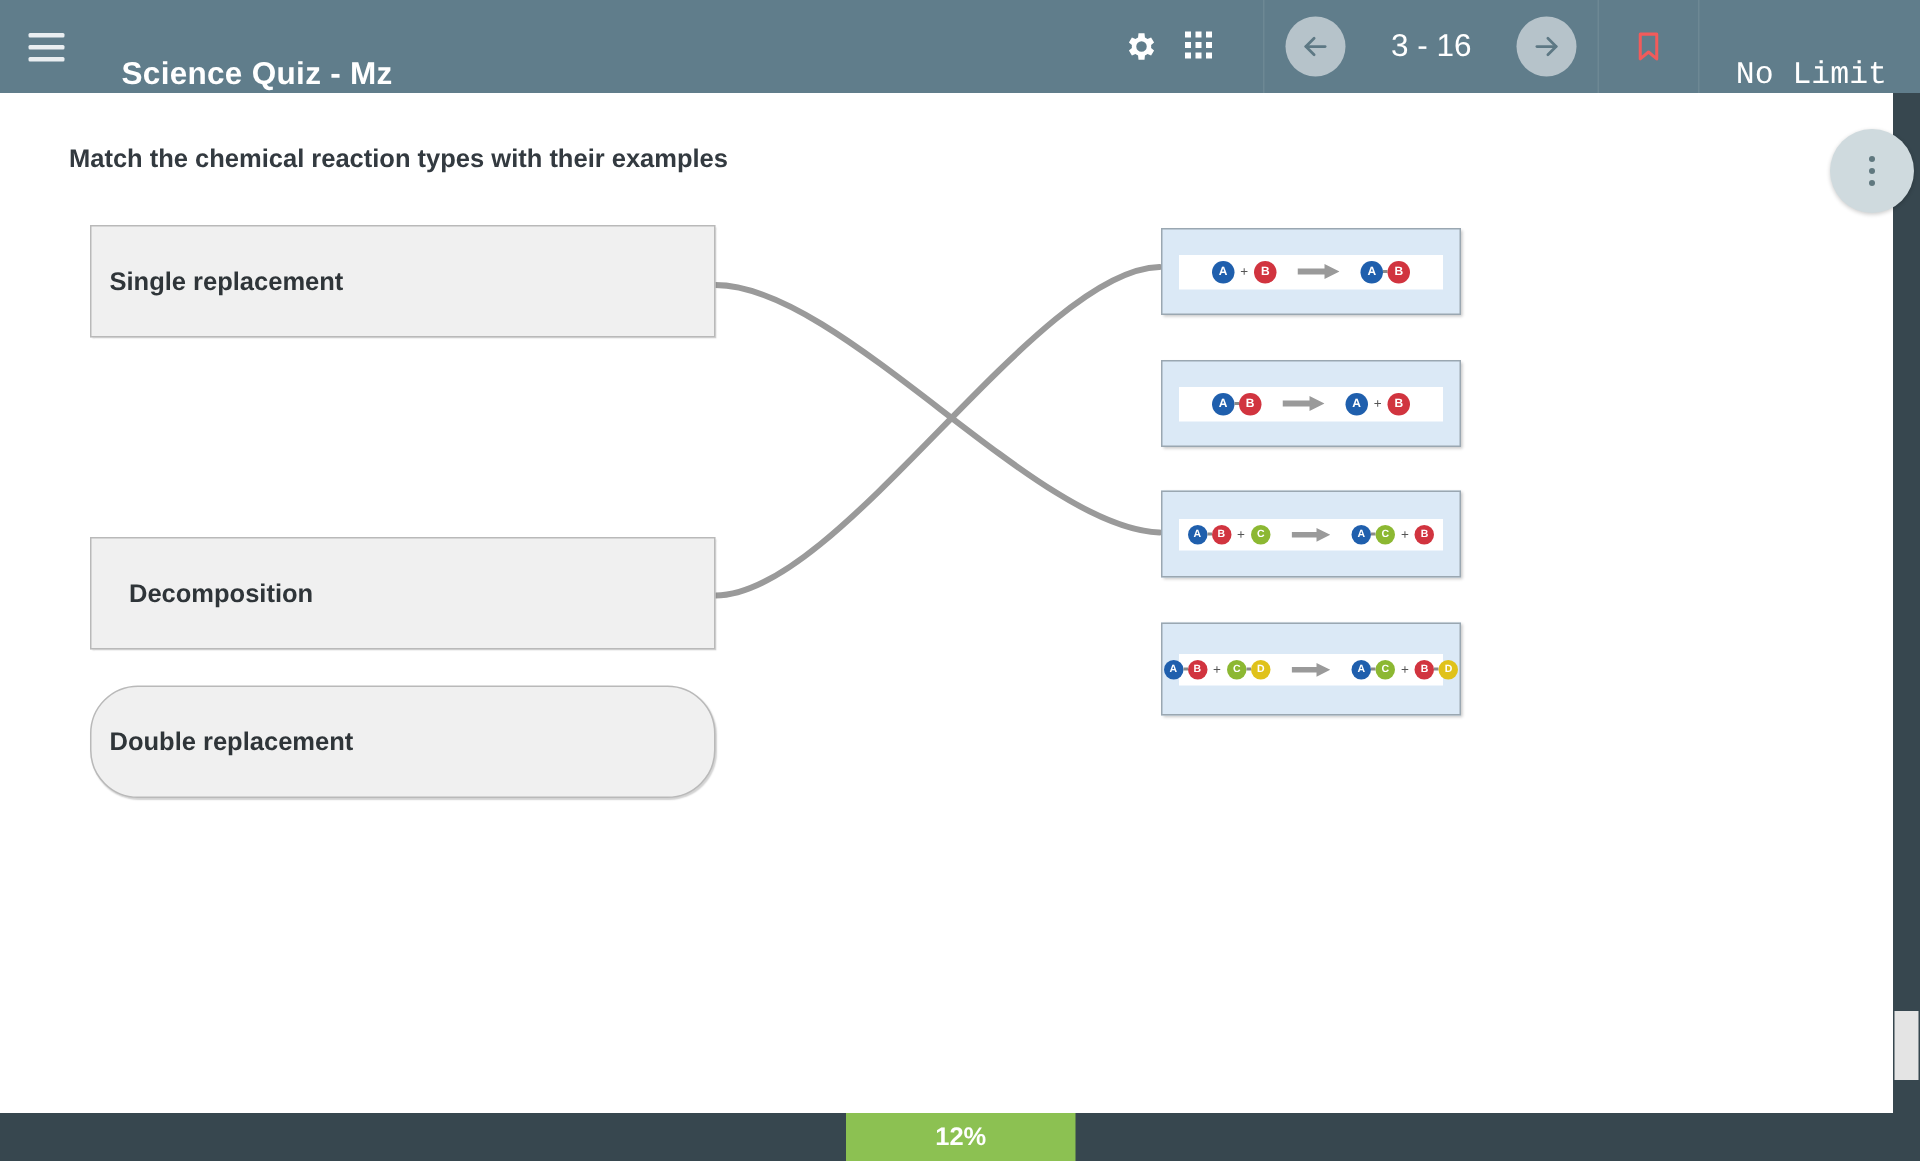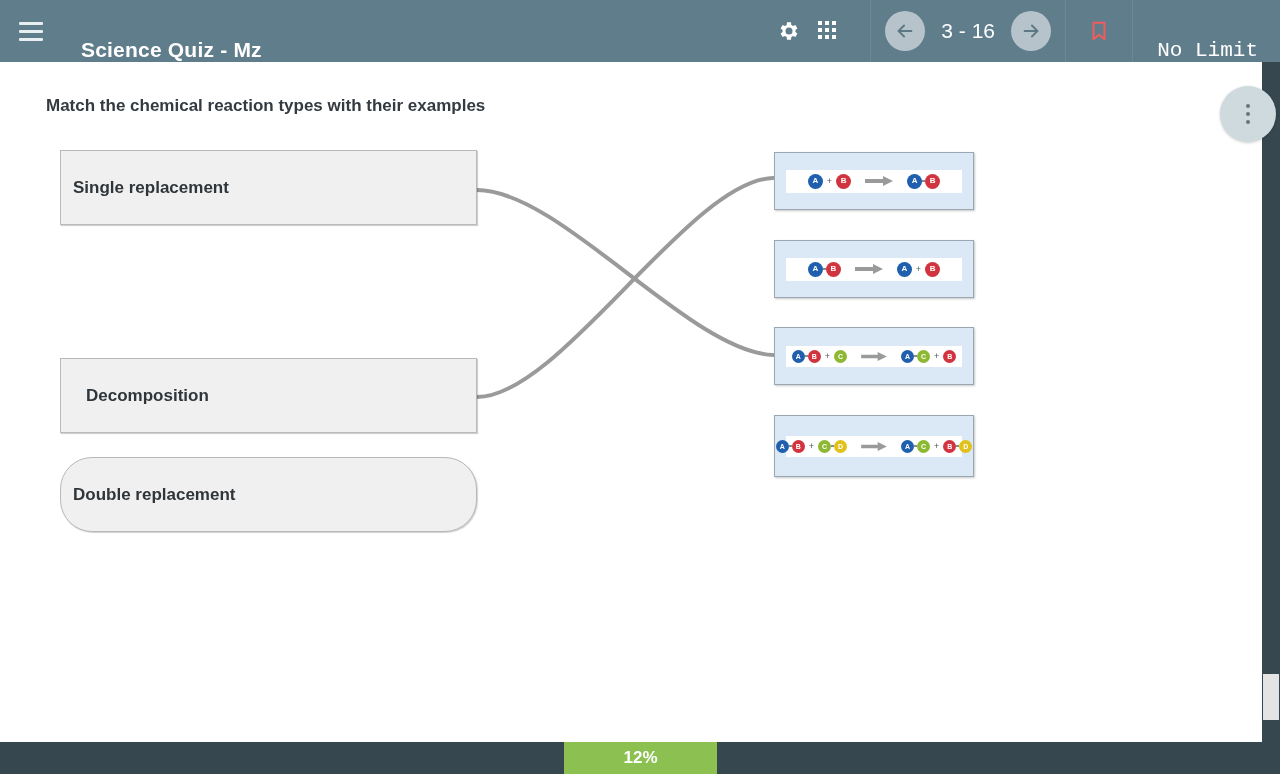--- a/index.html
+++ b/index.html
@@ -43,21 +43,21 @@
     width: 20px; height: 20px;
     display: grid;
     grid-template-columns: repeat(3, 4px);
     grid-template-rows: repeat(3, 4px);
     gap: 3px;
   }
   .grid-icon i { background: #ffffff; display: block; width: 4px; height: 4px; }
 
   .nav-group {
     height: 62px; display: flex; align-items: center;
-    padding: 0 14px; gap: 14px;
+    padding: 0 14px; gap: 28px;
     border-left: 1px solid #6d8894;
     border-right: 1px solid #6d8894;
     margin-left: 22px;
   }
   .circ-btn {
     width: 40px; height: 40px; border-radius: 50%;
     background: #b6c3ca;
     display: flex; align-items: center; justify-content: center;
     cursor: pointer;
   }

